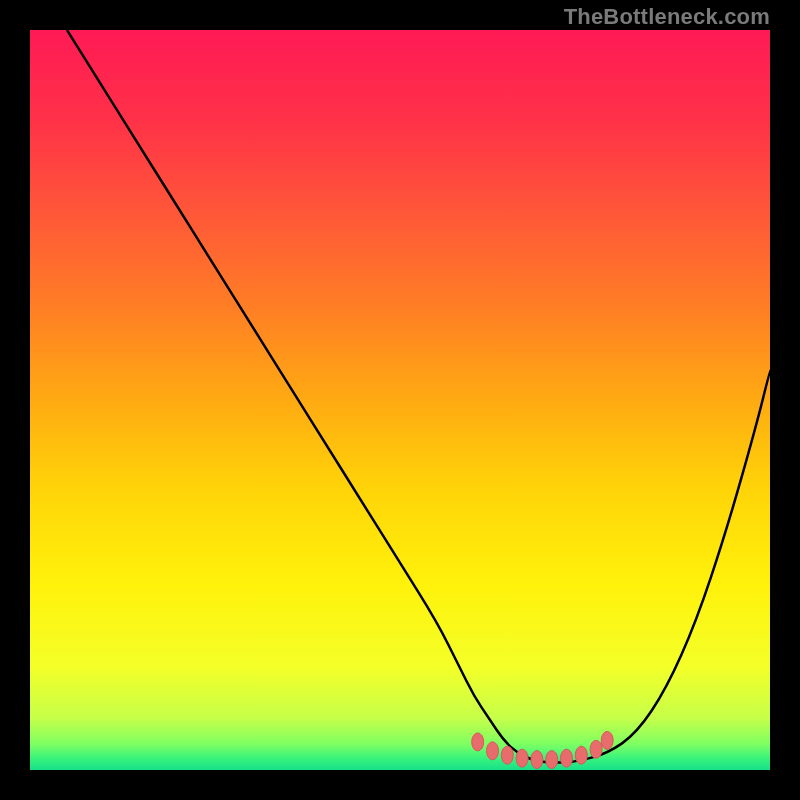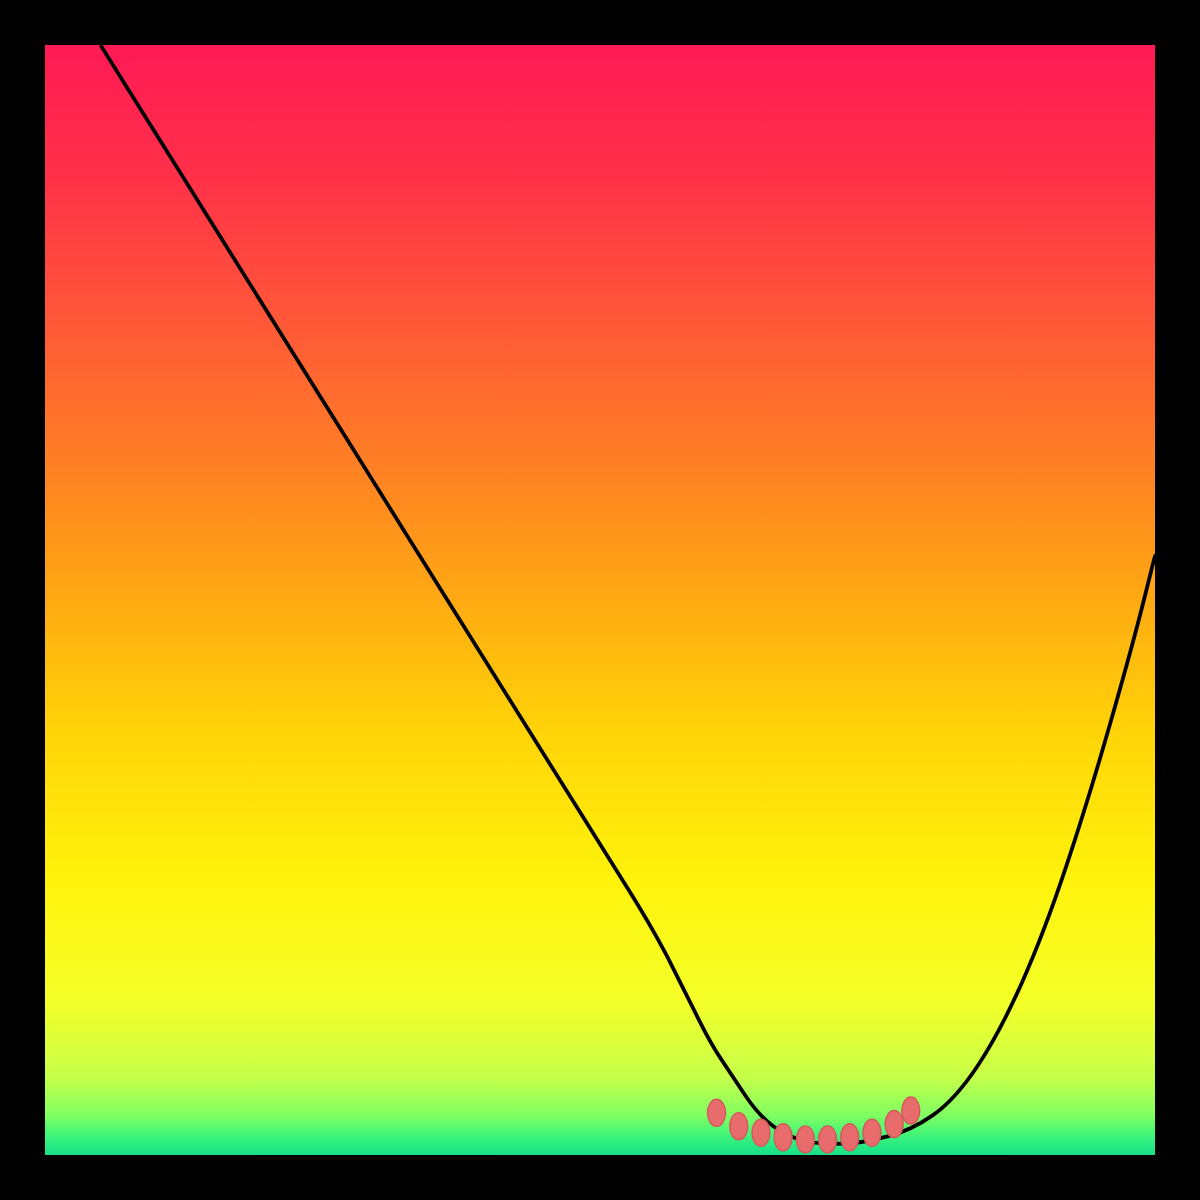--- a/index.html
+++ b/index.html
@@ -33,20 +33,21 @@
     color: #7a7a7a;
     letter-spacing: 0.2px;
   }
   svg {
     display: block;
   }
 </style>
 </head>
 <body>
 <div class="outer">
+  <div class="watermark">TheBottleneck.com</div>
 
   <div class="plot">
     <svg id="chart-svg" viewBox="0 0 740 740" width="740" height="740">
       <defs>
         <linearGradient id="bg-grad" x1="0" y1="0" x2="0" y2="1">
         <stop offset="0%" stop-color="#ff1a55"></stop>
             <stop offset="12%" stop-color="#ff3148"></stop>
             <stop offset="25%" stop-color="#ff5838"></stop>
             <stop offset="38%" stop-color="#ff8024"></stop>
             <stop offset="50%" stop-color="#ffaa12"></stop>

